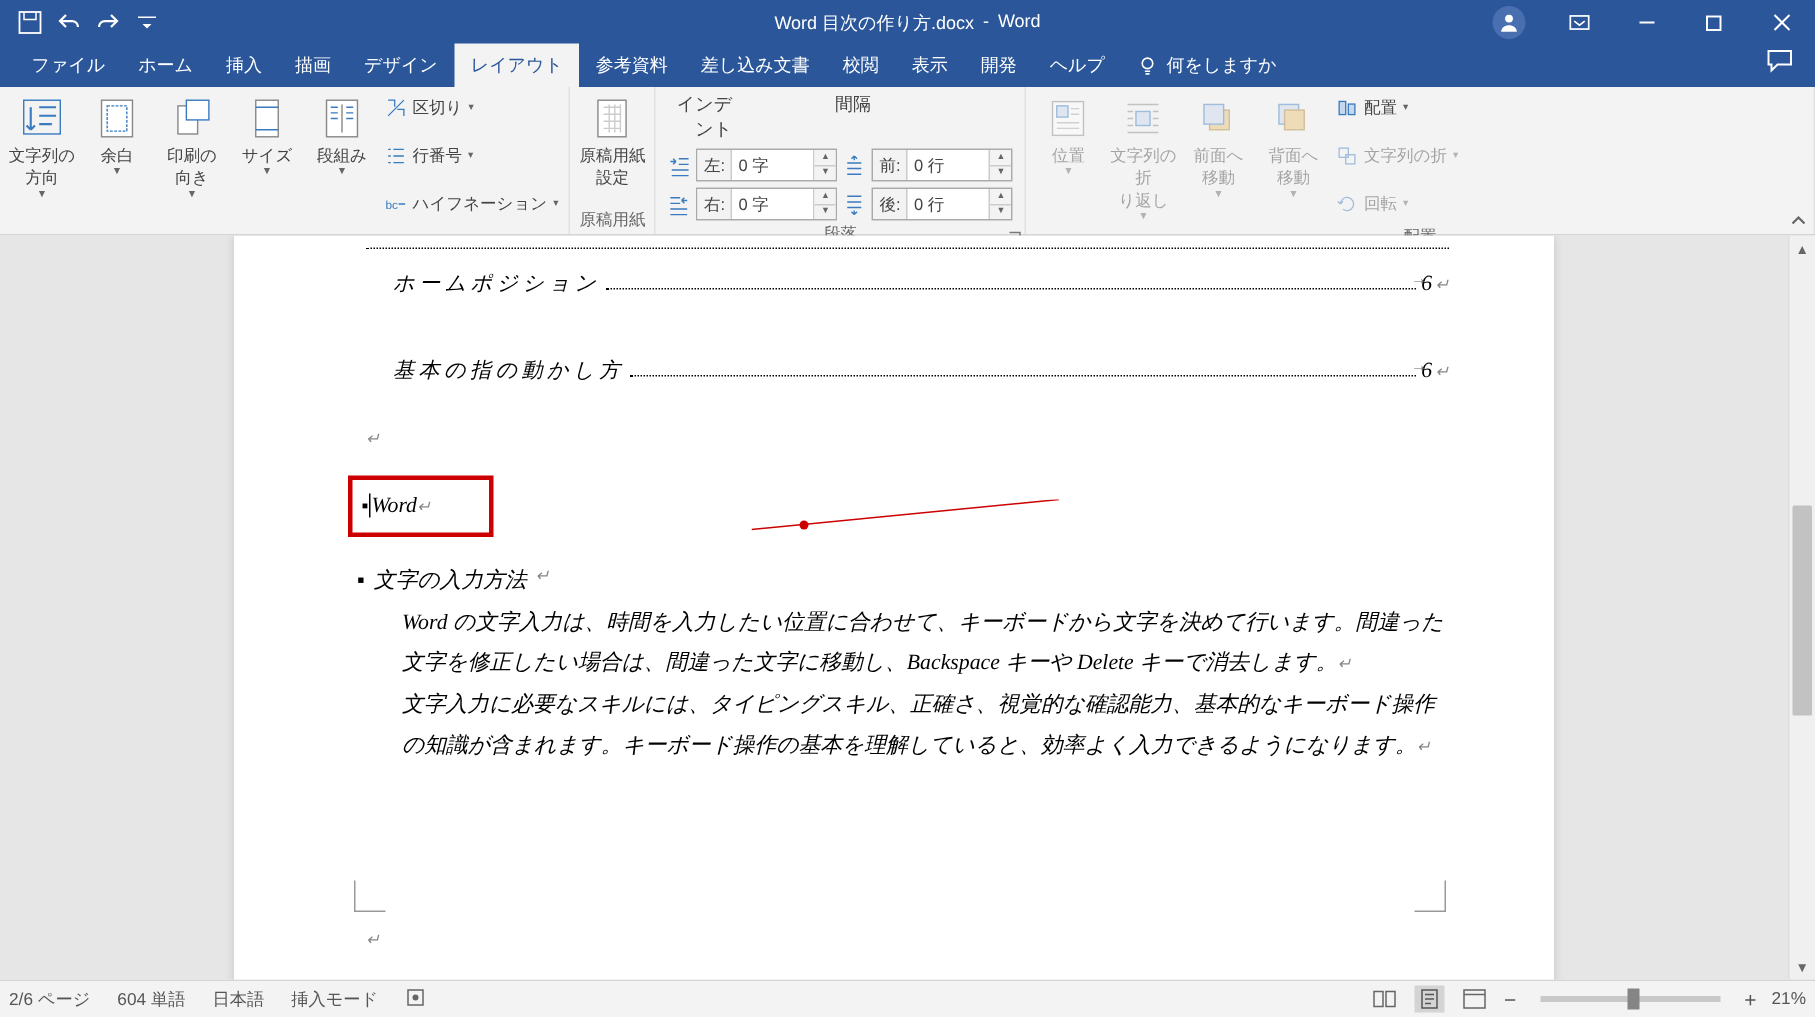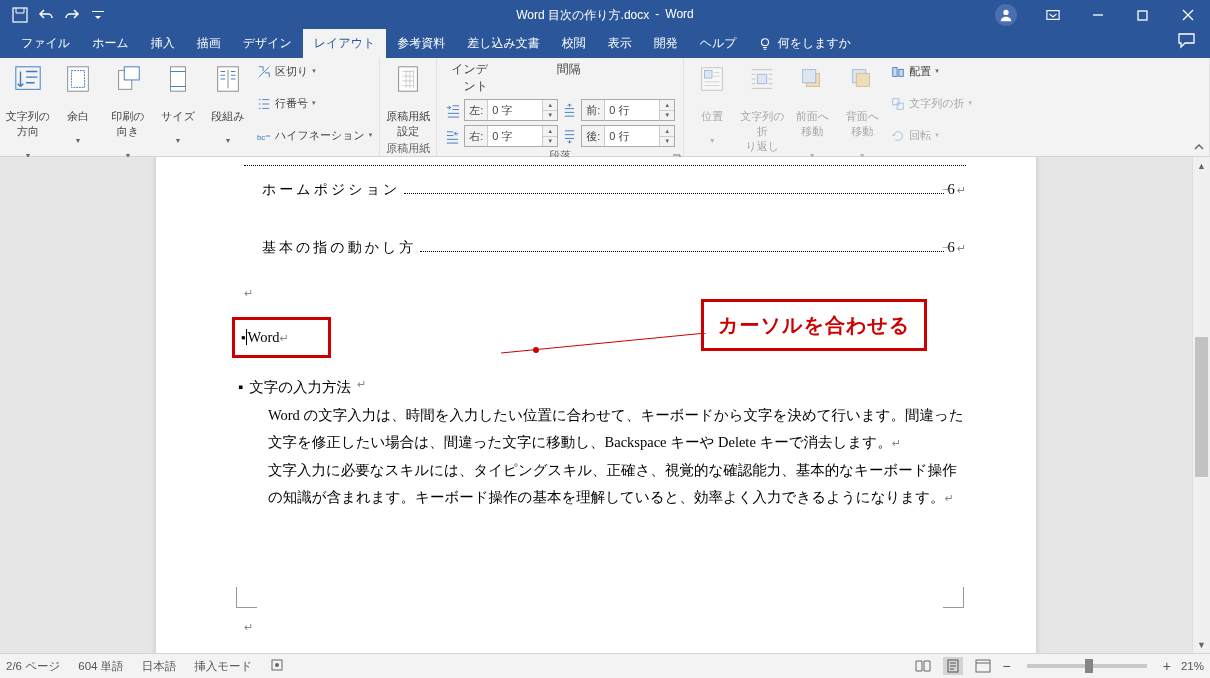--- a/index.html
+++ b/index.html
@@ -14,21 +14,21 @@
 .tabrow{height:28px;background:#2b579a;display:flex;align-items:flex-end;color:#fff;padding-left:10px;position:relative;}
 .tab{padding:6px 11px;font-size:12px;cursor:pointer;}
 .tab.active{background:#f3f3f3;color:#2b579a;}
 .tell{display:flex;align-items:center;gap:6px;padding:6px 10px;}
 .comment-ic{position:absolute;right:14px;bottom:6px;}
 .ribbon{height:98px;background:#f3f3f3;border-bottom:1px solid #d4d4d4;display:flex;position:relative;}
 .rgrp{display:flex;flex-direction:column;justify-content:space-between;border-right:1px solid #e1e1e1;height:100%;}
 .rgrp-body{display:flex;align-items:flex-start;padding:4px 4px 0 4px;gap:2px;}
 .rgrp-label{text-align:center;font-size:11px;color:#666;padding-bottom:2px;position:relative;}
 .rgrp-label .launch{position:absolute;right:2px;bottom:2px;width:10px;height:10px;display:flex;align-items:center;justify-content:center;}
-.bigbtn{display:flex;flex-direction:column;align-items:center;justify-content:center;width:46px;padding:2px 1px;text-align:center;font-size:11px;gap:15px;}
+.bigbtn{display:flex;flex-direction:column;align-items:center;justify-content:center;width:46px;padding:2px 1px;text-align:center;font-size:11px;gap:2px;}
 .bigbtn svg{width:30px;height:30px;}
 .drop{font-size:7px;color:#666;margin-top:-2px;}
 .smallcol{display:flex;flex-direction:column;gap:17px;padding:2px 3px;font-size:11px;}
 .smallbtn{display:flex;align-items:center;gap:4px;}
 .smallbtn svg{width:14px;height:14px;}
 .ind-head{display:flex;padding:1px 4px;}
 .ind-head span{flex:1;text-align:right;}
 .indrow{display:flex;align-items:center;gap:4px;padding:0px 4px;}
 .ic14{width:15px;height:15px;}
 .spin{display:flex;border:1px solid #aaa;background:#fff;height:20px;margin:1px 0;}
@@ -379,43 +379,40 @@
       <div class="rgrp-label"><span>配置</span></div>
     </div>
     <span class="collapse">
         <svg width="12" height="12" viewBox="0 0 12 12" stroke="#666" fill="none" stroke-width="1.5">
           <path d="M2 8l4-4 4 4"></path>
         </svg>
       </span>
   </div>
 
   <div class="doc-area">
-    <div style="flex:1;overflow:hidden;display:flex;justify-content:center;">
+    <div style="flex:1;overflow:hidden;display:flex;justify-content:center;font-style:italic;">
     <div class="page">
       <div class="topdots">
             <div class="dotfill"></div>
           </div>
       <div class="page-inner">
         <div class="toc">
           <span class="toc-t">ホームポジション</span>
           <span class="toc-l"></span>
           <span>6</span>
               <span class="ret">↵</span>
         </div>
         <div class="toc" style="margin-top:30px;justify-content:flex-end;">
           <span class="toc-t">基本の指の動かし方</span>
           <span class="toc-l"></span>
           <span>6</span>
               <span class="ret">↵</span>
         </div>
         <div style="margin-top:18px;"><span class="ret">↵</span></div>
 
-        <div class="anno-wrap">
-          <div class="anno">カーソルを合わせる</div>
-        </div>
         <svg class="line" width="210" height="30">
               <line x1="205" y1="0" x2="0" y2="20" stroke="#cc0000" stroke-width="1"></line>
               <circle cx="35" cy="17" r="3" fill="#cc0000"></circle>
             </svg>
 
         <div style="margin-top:10px;">
           <span class="hilite">
             <span style="font-size:13px;">▪</span><span style="border-left:1.5px solid #000;padding-left:1px;">Word</span><span class="ret">↵</span>&nbsp;&nbsp;&nbsp;&nbsp;&nbsp;&nbsp;&nbsp;&nbsp;
           </span>
         </div>

